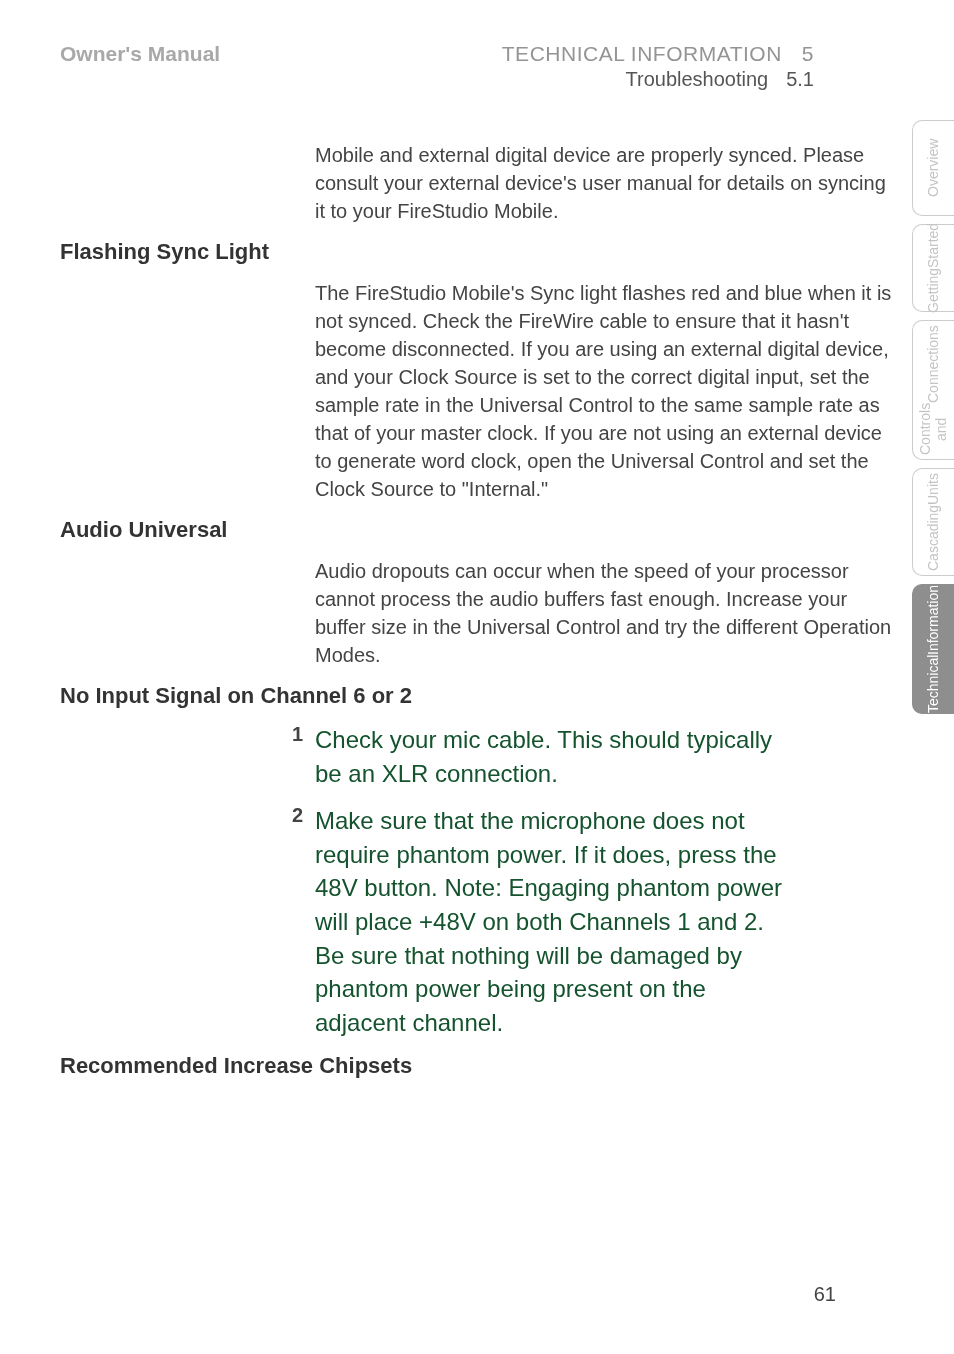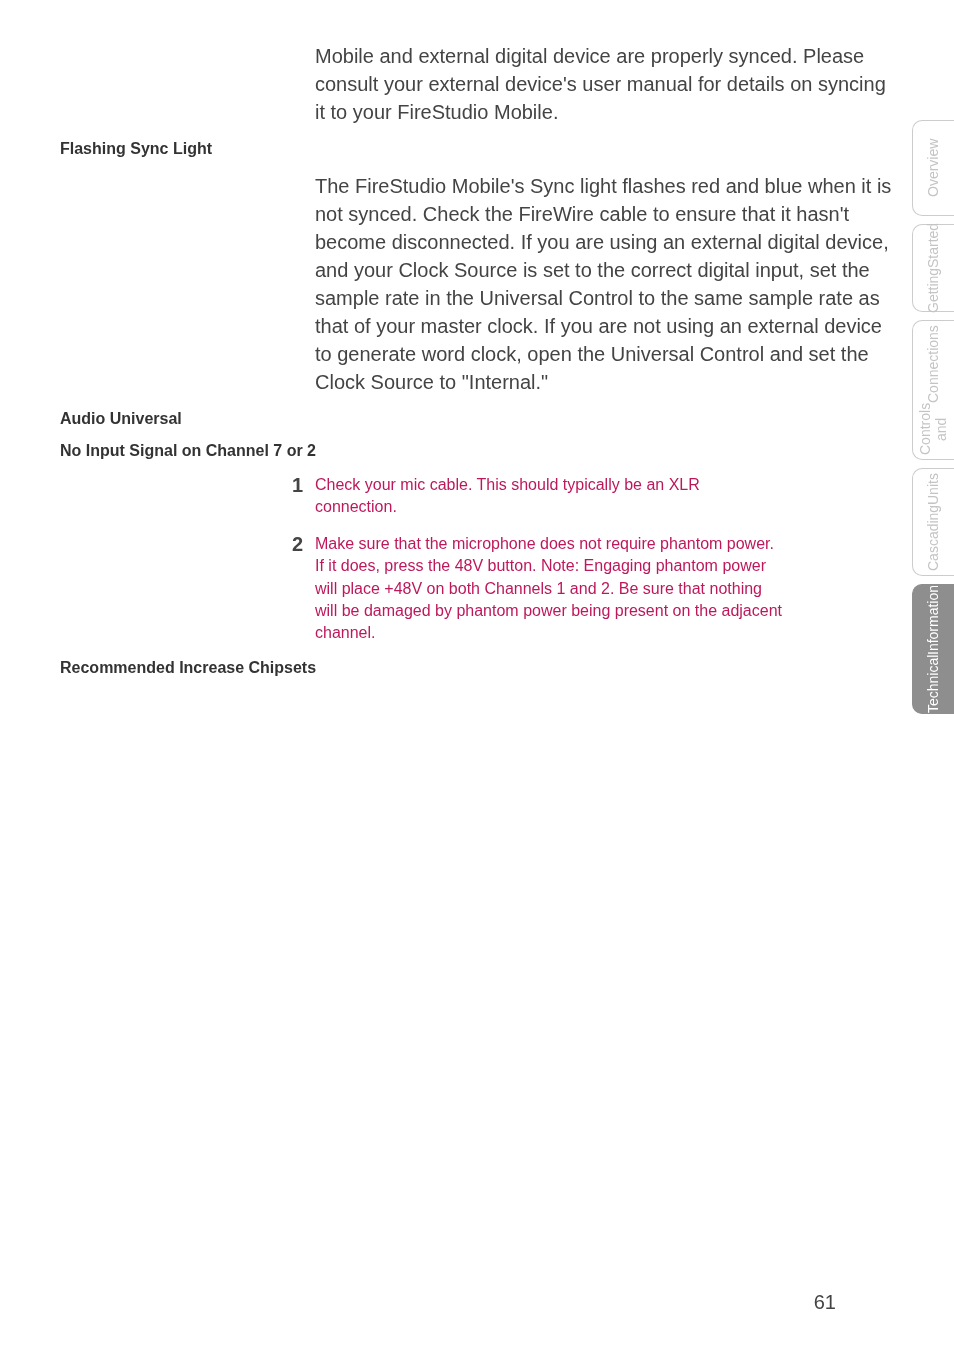--- a/index.html
+++ b/index.html
@@ -54,47 +54,47 @@
     }
     .body-text {
       margin-left: 255px;
       font-size: 20px;
       line-height: 1.4;
       color: #444;
       margin-bottom: 14px;
     }
     .section-heading {
       font-weight: bold;
-      font-size: 16px;
+      font-size: 22px;
       color: #333;
       margin-bottom: 14px;
     }
     .list-item {
       margin-left: 215px;
       margin-right: 110px;
       display: flex;
       margin-bottom: 14px;
     }
     .list-num {
       font-weight: bold;
       width: 40px;
       text-align: right;
       padding-right: 12px;
       font-size: 20px;
       flex-shrink: 0;
     }
     .list-text {
-      font-size: 16px;
+      font-size: 24px;
       line-height: 1.4;
-      color: #be185d;
+      color: #14532d;
     }
     .page-number {
       position: absolute;
       right: 118px;
-      bottom: 40px;
+      bottom: 48px;
       font-size: 20px;
       color: #444;
     }
     .side-tabs {
       position: absolute;
       right: 0;
       top: 120px;
       display: flex;
       flex-direction: column;
       gap: 8px;
@@ -127,29 +127,41 @@
     .tab-h-2 { height: 88px; }
     .tab-h-3 { height: 140px; }
     .tab-h-4 { height: 108px; }
     .tab-h-5 { height: 130px; }
   </style>
 </head>
 <body>
 
 <div class="page">
 
+  <div class="header-row">
+    <div class="owners-manual">Owner's Manual</div>
+    <div class="header-right">
+      <div class="header-line1">
+        <span>TECHNICAL INFORMATION</span><span class="num">5</span>
+      </div>
+      <div class="header-line2">
+        <span>Troubleshooting</span><span class="num">5.1</span>
+      </div>
+    </div>
+  </div>
 
   <div class="body-text">Mobile and external digital device are properly synced. Please consult your external device's user manual for details on syncing it to your FireStudio Mobile.</div>
 
   <div class="section-heading">Flashing Sync Light</div>
   <div class="body-text">The FireStudio Mobile's Sync light flashes red and blue when it is not synced. Check the FireWire cable to ensure that it hasn't become disconnected. If you are using an external digital device, and your Clock Source is set to the correct digital input, set the sample rate in the Universal Control to the same sample rate as that of your master clock. If you are not using an external device to generate word clock, open the Universal Control and set the Clock Source to "Internal."</div>
 
   <div class="section-heading">Audio Universal</div>
+  <div class="body-text">Audio dropouts can occur when the speed of your processor cannot process the audio buffers fast enough. Increase your buffer size in the Universal Control and try the different Operation Modes.</div>
 
-  <div class="section-heading">No Input Signal on Channel 7 or 2</div>
+  <div class="section-heading">No Input Signal on Channel 6 or 2</div>
   <div class="list-item">
     <div class="list-num">1</div>
     <div class="list-text">Check your mic cable. This should typically be an XLR connection.</div>
   </div>
   <div class="list-item">
     <div class="list-num">2</div>
     <div class="list-text">Make sure that the microphone does not require phantom power. If it does, press the 48V button. Note: Engaging phantom power will place +48V on both Channels 1 and 2. Be sure that nothing will be damaged by phantom power being present on the adjacent channel.</div>
   </div>
 
   <div class="section-heading">Recommended Increase Chipsets</div>

